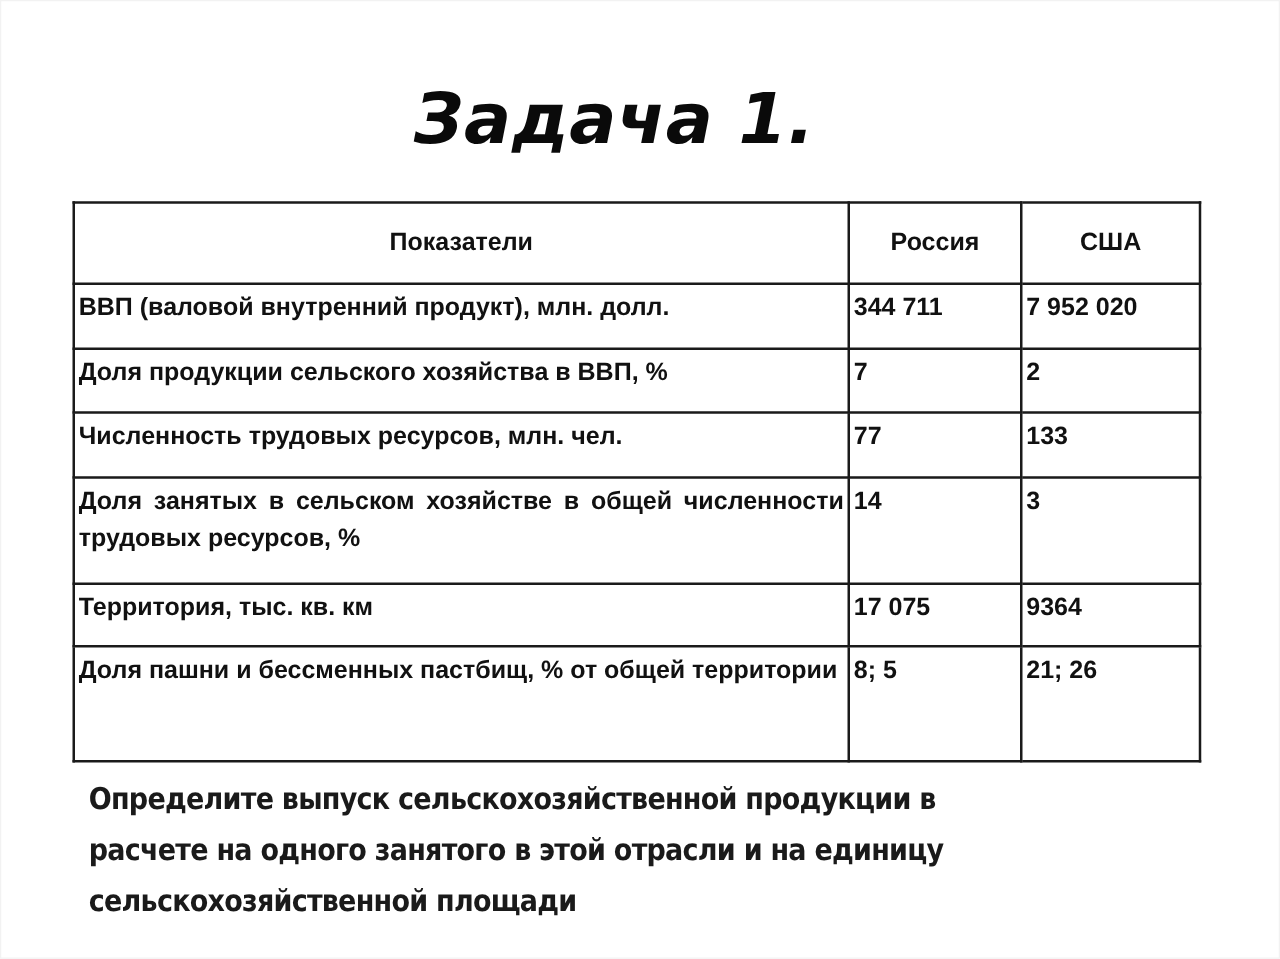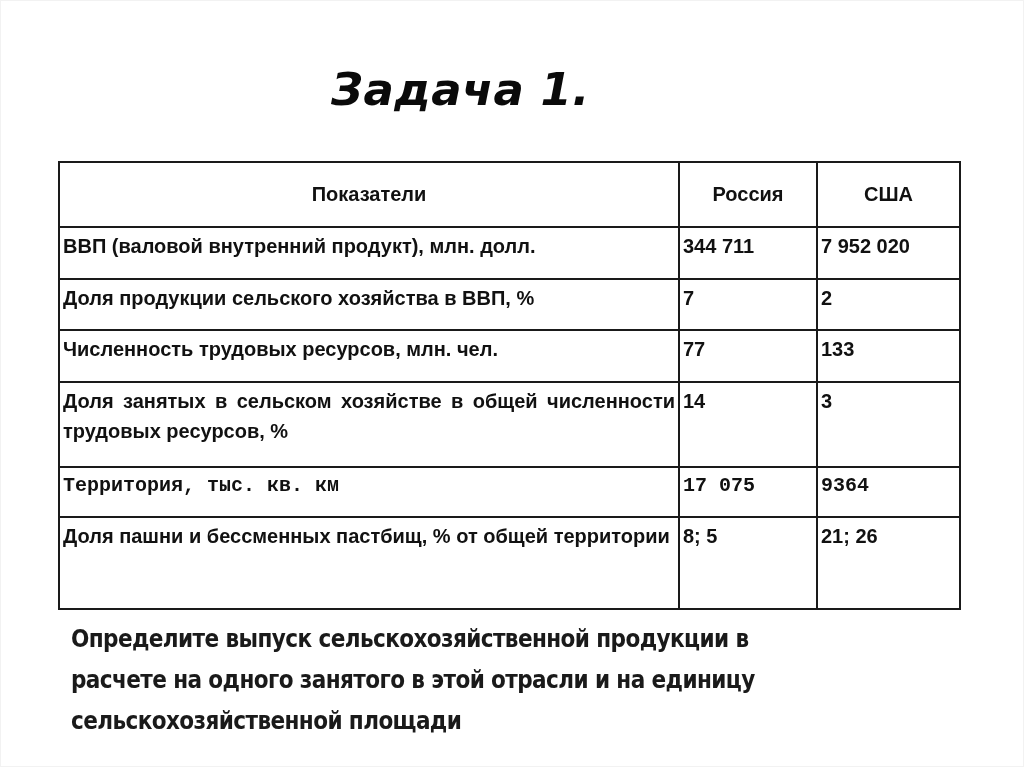--- a/index.html
+++ b/index.html
@@ -21,21 +21,21 @@
       width: 1022px; height: 765px;
       border: 1px solid #f2f2f2;
     }
     .title {
       position: absolute;
       left: 330px;
       top: 62px;
       font-family: "DejaVu Sans", sans-serif;
       font-style: italic;
       font-weight: bold;
-      font-size: 45px;
+      font-size: 56px;
       letter-spacing: 0.5px;
       color: #0a0a0a;
       white-space: nowrap;
     }
     table.data-table {
       position: absolute;
       left: 57px;
       top: 160px;
       width: 901px;
       border-collapse: collapse;
@@ -64,21 +64,21 @@
       border-radius: 15px;
     }
     td.val {
       padding-left: 2px;
     }
     tr.h-head { height: 65px; }
     tr.h-1 { height: 52px; }
     tr.h-2 { height: 51px; }
     tr.h-3 { height: 52px; }
     tr.h-4 { height: 85px; }
-    tr.h-5 { height: 50px; font-family: Liberation Mono, monospace; }
+    tr.h-5 { height: 50px; }
     tr.h-6 { height: 92px; }
     .task-text {
       position: absolute;
       left: 70px;
       top: 618px;
       width: 880px;
       font-family: "DejaVu Sans Condensed", "DejaVu Sans", sans-serif;
       font-stretch: condensed;
       font-weight: bold;
       font-size: 24px;

